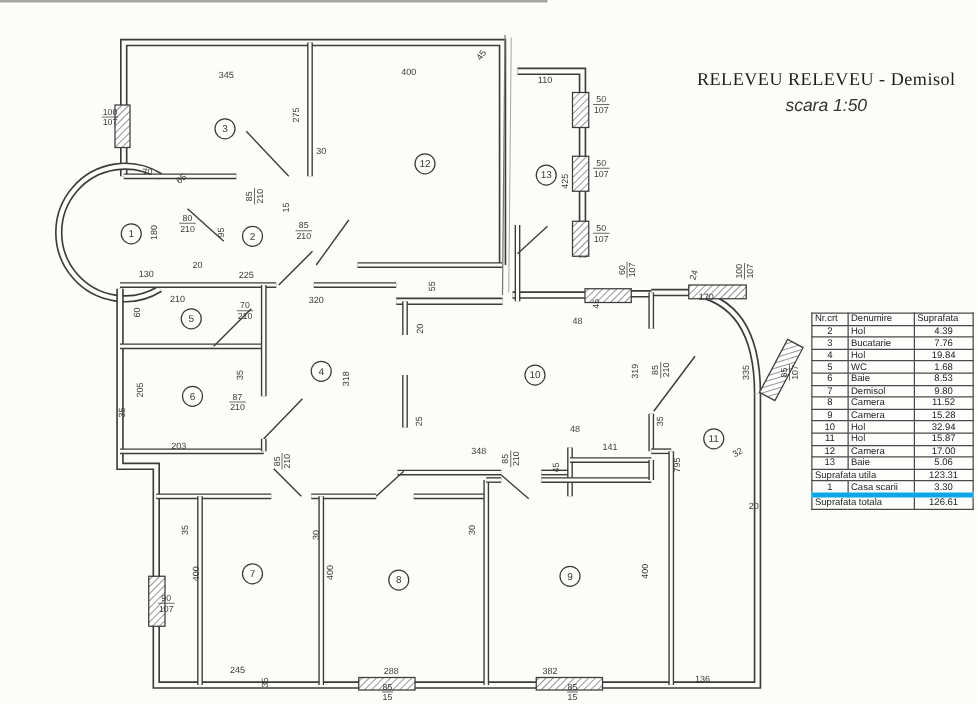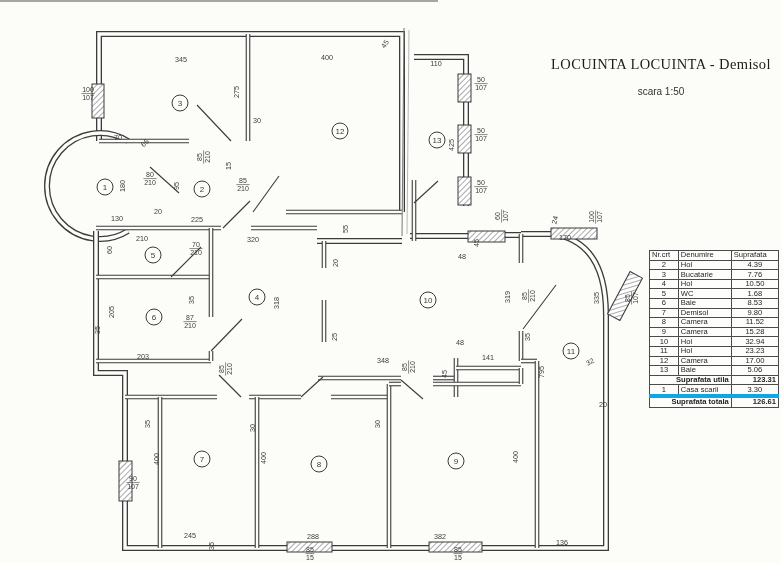--- a/index.html
+++ b/index.html
@@ -10,35 +10,35 @@
   }
   .scan-edge{position:absolute;left:0;top:0;width:438px;height:2px;background:#6b6b6b;opacity:.6;}
   #plan{position:absolute;left:0;top:0;}
   .title-block{
     position:absolute;left:540px;top:56px;width:242px;text-align:center;color:#1c1c1c;
   }
   .title-main{
     font-family:"Liberation Serif",serif;font-size:14.5px;letter-spacing:.4px;white-space:nowrap;
   }
   .title-scale{
-    font-family:"Liberation Sans",sans-serif;font-size:10px;color:#333;margin-top:13px;
+    font-family:"Liberation Sans",sans-serif;font-size:14px;color:#333;margin-top:3px;font-style:italic;
   }
   .area-table{
     position:absolute;left:649px;top:250px;width:130px;
     border-collapse:collapse;background:#fdfdfb;
     font-size:7.6px;color:#1e1e1e;
   }
   .area-table th,.area-table td{
     border:1px solid #4a4a4a;padding:0 2px;height:8.6px;line-height:1.05;
     font-weight:normal;white-space:nowrap;
   }
   .area-table th{text-align:left;}
   .area-table td.c{text-align:center;}
   .area-table td.l{text-align:left;}
-  .area-table tr.bold td{font-weight:bold;text-align:right;}
+  .area-table tr.bold td{font-weight:normal;}
   .area-table tr.totala td{border-top:4px solid #0ea5e9;}
   text{fill:#3a3a3a;}
 </style>
 </head>
 <body>
 <div class="page">
 
 <div class="scan-edge"></div>
 
 <svg id="plan" width="782" height="563" viewBox="0 0 782 563">
@@ -448,21 +448,21 @@
           <text x="340" y="133.8" text-anchor="middle" font-size="8">12</text>
         </g>
         <g>
           <circle cx="437" cy="140" r="8" fill="none" stroke="#3b3b3b" stroke-width="1"></circle>
           <text x="437" y="142.8" text-anchor="middle" font-size="8">13</text>
         </g>
       </g>
 </svg>
 
 <div class="title-block">
-  <div class="title-main">LOCUINTA LOCUINTA - Demisol</div>
+  <div class="title-main">RELEVEU RELEVEU - Demisol</div>
   <div class="title-scale">scara 1:50</div>
 </div>
 
 <table class="area-table">
   <thead>
         <tr>
           <th>Nr.crt</th>
           <th>Denumire</th>
           <th>Suprafata</th>
         </tr>
@@ -474,21 +474,21 @@
           <td class="c">4.39</td>
         </tr>
         <tr>
           <td class="c">3</td>
           <td class="l">Bucatarie</td>
           <td class="c">7.76</td>
         </tr>
         <tr>
           <td class="c">4</td>
           <td class="l">Hol</td>
-          <td class="c">10.50</td>
+          <td class="c">19.84</td>
         </tr>
         <tr>
           <td class="c">5</td>
           <td class="l">WC</td>
           <td class="c">1.68</td>
         </tr>
         <tr>
           <td class="c">6</td>
           <td class="l">Baie</td>
           <td class="c">8.53</td>
@@ -509,21 +509,21 @@
           <td class="c">15.28</td>
         </tr>
         <tr>
           <td class="c">10</td>
           <td class="l">Hol</td>
           <td class="c">32.94</td>
         </tr>
         <tr>
           <td class="c">11</td>
           <td class="l">Hol</td>
-          <td class="c">23.23</td>
+          <td class="c">15.87</td>
         </tr>
         <tr>
           <td class="c">12</td>
           <td class="l">Camera</td>
           <td class="c">17.00</td>
         </tr>
         <tr>
           <td class="c">13</td>
           <td class="l">Baie</td>
           <td class="c">5.06</td>

